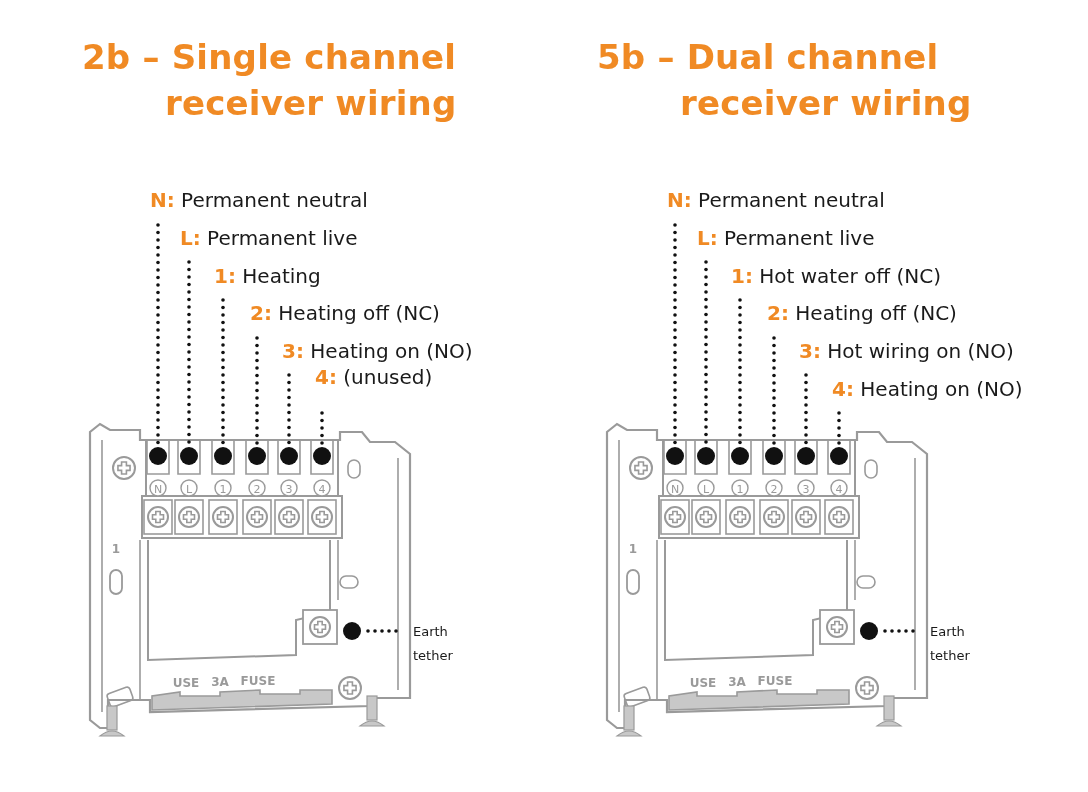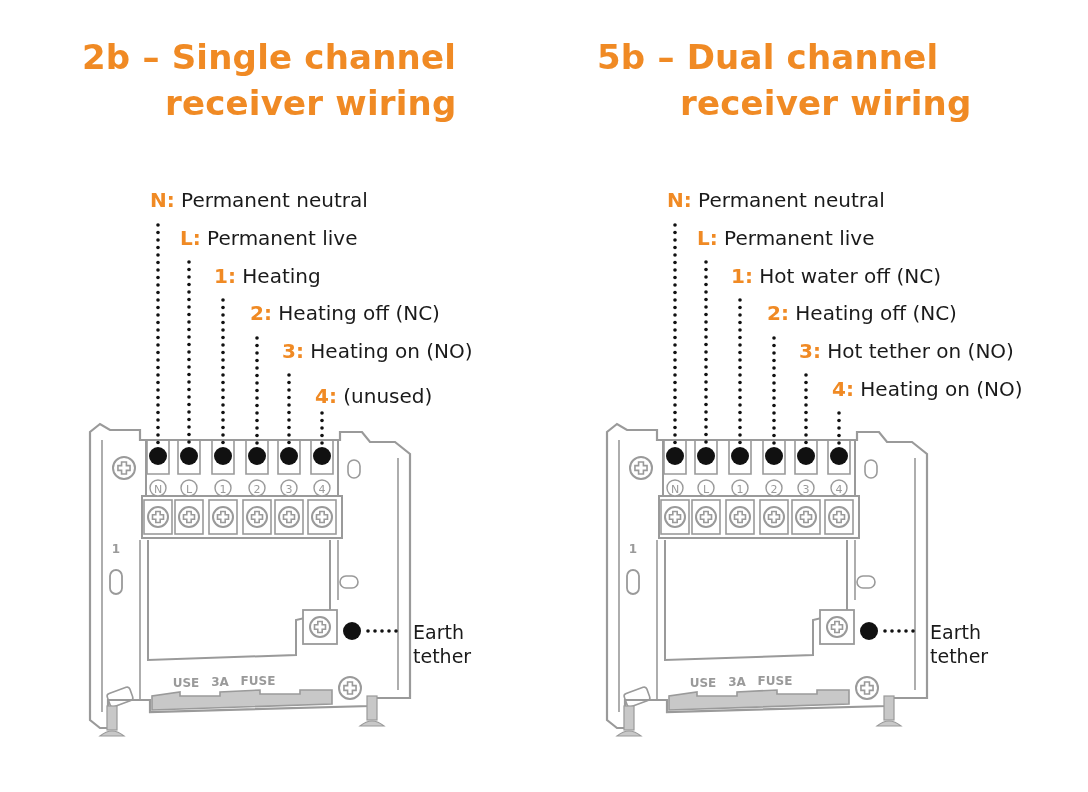--- a/index.html
+++ b/index.html
@@ -4,53 +4,53 @@
 <style>
   html, body { margin: 0; padding: 0; background: #ffffff; }
   body { width: 1088px; height: 792px; position: relative; overflow: hidden;
          font-family: "DejaVu Sans", sans-serif; }
   .title { position: absolute; color: #f08a24; font-weight: bold; font-size: 34px;
            line-height: 46px; letter-spacing: 0.2px; white-space: nowrap; }
   .title .l2 { display: block; }
   .label { position: absolute; font-size: 20px; color: #1a1a1a; white-space: nowrap;
            font-family: "DejaVu Sans", sans-serif; }
   .label .key { color: #f08a24; font-weight: bold; }
-  .earth { position: absolute; font-size: 19px; line-height: 24px; color: #1a1a1a; }
+  .earth { position: absolute; font-size: 13px; line-height: 24px; color: #1a1a1a; }
   svg { position: absolute; left: 0; top: 0; }
 </style>
 </head>
 <body>
 
 <div class="title" style="left:82px; top:34px;">
   <span>2b – Single channel</span>
   <span class="l2" style="padding-left:83px;">receiver wiring</span>
 </div>
 
 <div class="label" style="left:150px; top:188px;"><span class="key">N:</span> <span>Permanent neutral</span></div>
 <div class="label" style="left:180px; top:226px;"><span class="key">L:</span> <span>Permanent live</span></div>
 <div class="label" style="left:214px; top:264px;"><span class="key">1:</span> <span>Heating</span></div>
 <div class="label" style="left:250px; top:301px;"><span class="key">2:</span> <span>Heating off (NC)</span></div>
 <div class="label" style="left:282px; top:339px;"><span class="key">3:</span> <span>Heating on (NO)</span></div>
-<div class="label" style="left:315px; top:384px;"><span class="key">4:</span> <span>(unused)</span></div>
+<div class="label" style="left:315px; top:365px;"><span class="key">4:</span> <span>(unused)</span></div>
 
 <div class="earth" style="left:413px; top:620px;">
   <div>Earth</div>
   <div>tether</div>
 </div>
 
 <div class="title" style="left:597px; top:34px;">
   <span>5b – Dual channel</span>
   <span class="l2" style="padding-left:83px;">receiver wiring</span>
 </div>
 
 <div class="label" style="left:667px; top:188px;"><span class="key">N:</span> <span>Permanent neutral</span></div>
 <div class="label" style="left:697px; top:226px;"><span class="key">L:</span> <span>Permanent live</span></div>
 <div class="label" style="left:731px; top:264px;"><span class="key">1:</span> <span>Hot water off (NC)</span></div>
 <div class="label" style="left:767px; top:301px;"><span class="key">2:</span> <span>Heating off (NC)</span></div>
-<div class="label" style="left:799px; top:339px;"><span class="key">3:</span> <span>Hot tether on (NO)</span></div>
+<div class="label" style="left:799px; top:339px;"><span class="key">3:</span> <span>Hot wiring on (NO)</span></div>
 <div class="label" style="left:832px; top:377px;"><span class="key">4:</span> <span>Heating on (NO)</span></div>
 
 <div class="earth" style="left:930px; top:620px;">
   <div>Earth</div>
   <div>tether</div>
 </div>
 
 <svg id="plates" width="1088" height="792">
     <g transform="translate(0,0)">
       <path d="M90,432 L90,720 L100,728 L108,728 L108,700 L150,700 L150,712 L370,706 L370,698 L410,698 L410,454 L395,442 L370,442 L362,432 L340,432 L340,440 L140,440 L140,430 L110,430 L100,424 L90,432 Z" fill="none" stroke="#9a9a9a" stroke-width="2.2"></path>

